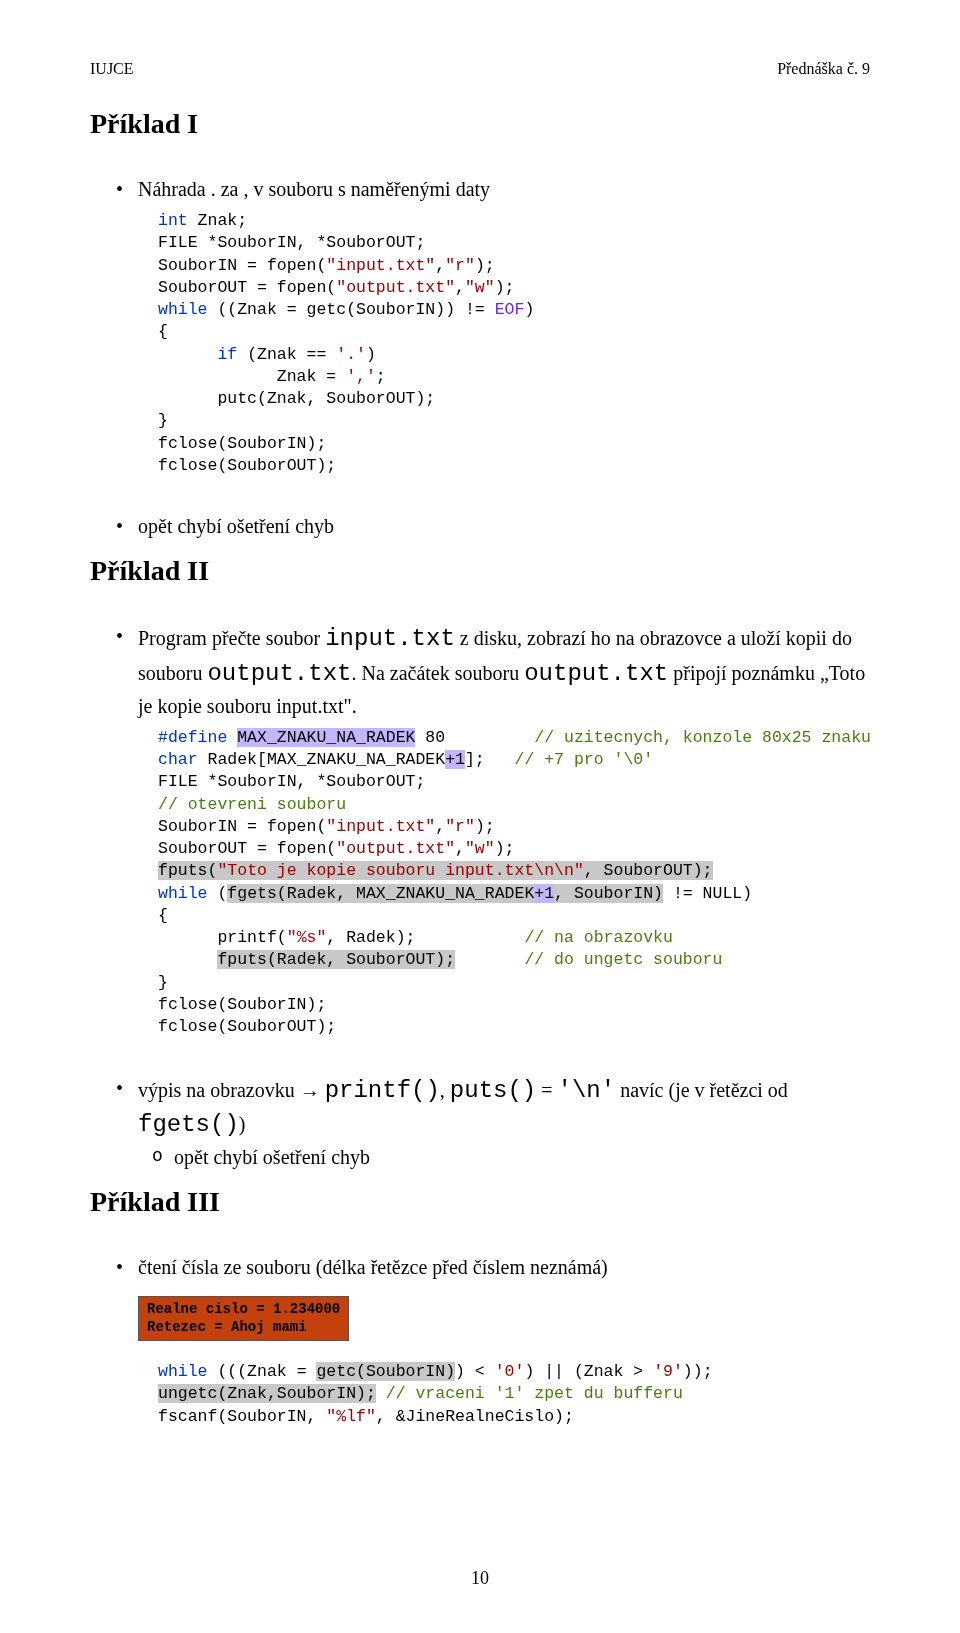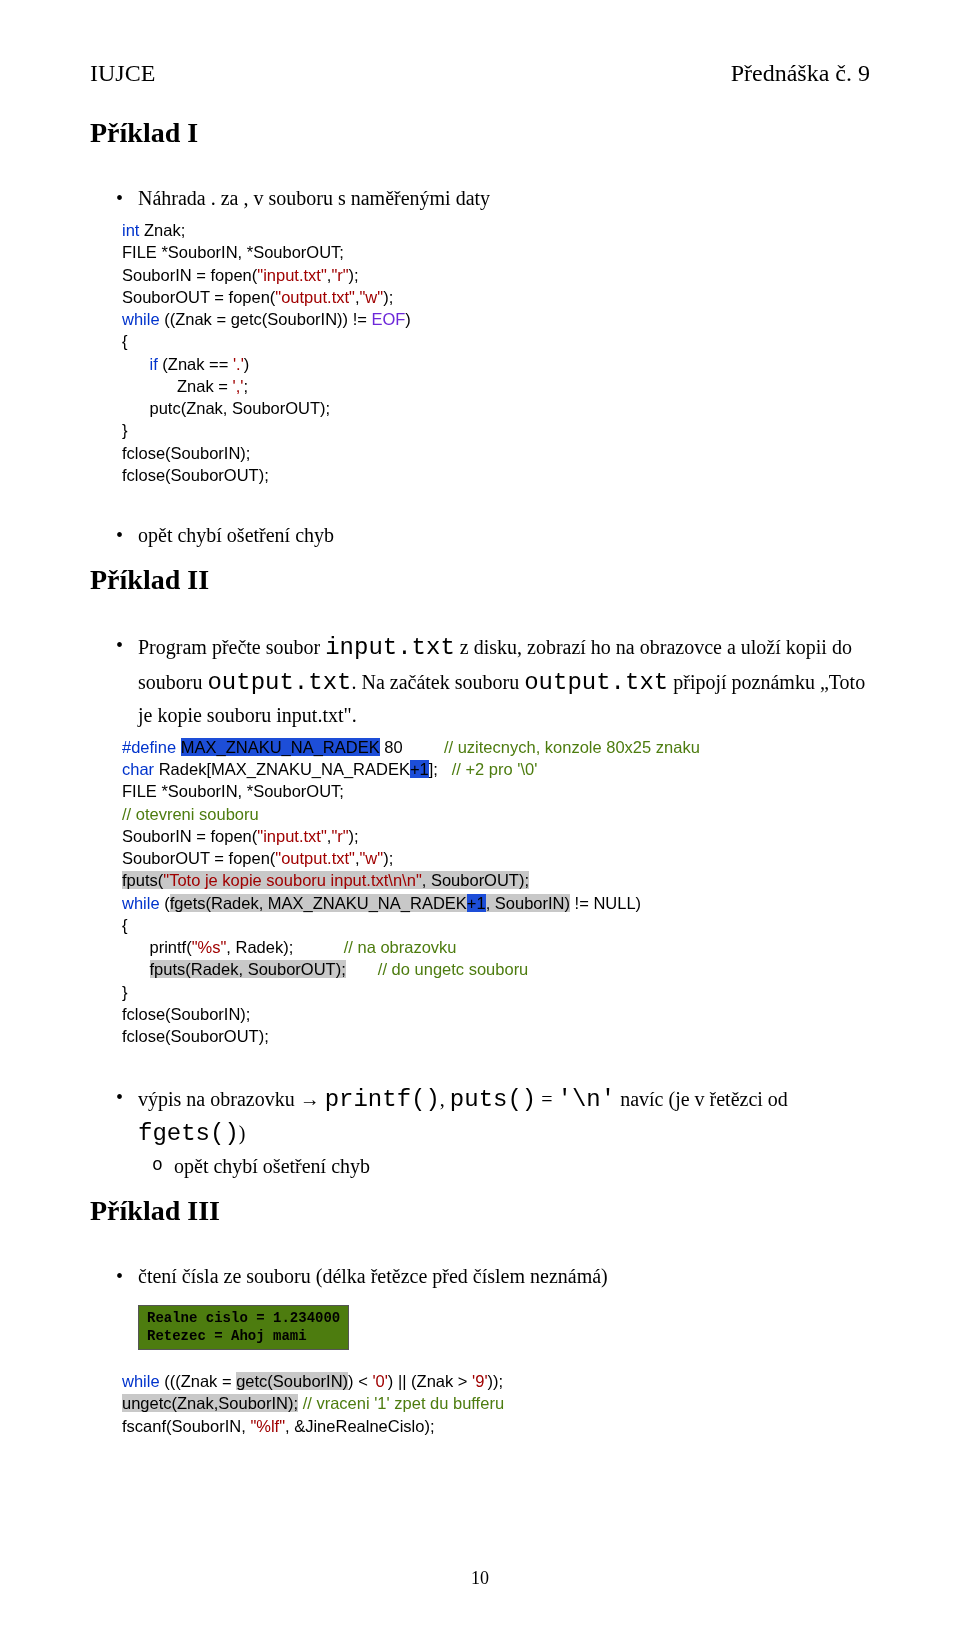--- a/index.html
+++ b/index.html
@@ -8,21 +8,21 @@
       height: 1633px;
       background: #fff;
       font-family: "Times New Roman", Times, serif;
       color: #000;
       padding: 60px 90px 40px 90px;
       position: relative;
     }
     .header {
       display: flex;
       justify-content: space-between;
-      font-size: 24px;
+      font-size: 16px;
       margin-bottom: 30px;
     }
     .section-title {
       font-weight: bold;
       font-size: 28px;
       margin-top: 14px;
       margin-bottom: 10px;
     }
     ul.bulleted {
       list-style: none;
@@ -52,40 +52,40 @@
       line-height: 1.45;
     }
     ul.circled > li::before {
       content: "o";
       position: absolute;
       left: -22px;
       font-size: 18px;
       font-family: "Courier New", monospace;
     }
     .code-block {
-      font-family: Liberation Sans, sans-serif;
+      font-family: Liberation Mono, monospace;
       font-size: 16.5px;
       line-height: 1.35;
       white-space: pre;
-      margin: 6px 0 10px 32px;
+      margin: 6px 0 10px 68px;
     }
     .inline-code {
       font-family: "Courier New", monospace;
       font-size: 24px;
     }
-    .hl-yellow { background: #1d4ed8; }
+    .hl-yellow { background: #c4b5fd; }
     .hl-grey { background: #c8c8c8; }
     .kw-blue { color: #0033cc; }
     .kw-green { color: #4d7c0f; }
     .kw-teal { color: #6d28d9; }
     .str-red { color: #a00000; }
     .screenshot-box {
       display: inline-block;
       border: 1px solid #555;
-      background: #4d7c0f;
+      background: #c2410c;
       padding: 4px 8px;
       margin: 8px 0 14px 48px;
       font-family: "Courier New", monospace;
       font-size: 14px;
       font-weight: bold;
       white-space: pre;
       line-height: 1.25;
     }
     .page-number {
       position: absolute;
@@ -132,21 +132,21 @@
 
 
 <div class="section-title">Příklad II</div>
 <ul class="bulleted">
   <li>
     <span>Program přečte soubor </span><span class="inline-code">input.txt</span><span> z disku, zobrazí ho na obrazovce a uloží kopii do souboru </span><span class="inline-code">output.txt</span><span>. Na začátek souboru </span><span class="inline-code">output.txt</span><span> připojí poznámku „Toto je kopie souboru input.txt".</span>
   </li>
 </ul>
 
 <div class="code-block"><span class="kw-blue">#define</span> <span class="hl-yellow">MAX_ZNAKU_NA_RADEK</span> 80         <span class="kw-green">// uzitecnych, konzole 80x25 znaku</span>
-<span class="kw-blue">char</span> Radek[MAX_ZNAKU_NA_RADEK<span class="hl-yellow">+1</span>];   <span class="kw-green">// +2 pro '\0'</span>
+<span class="kw-blue">char</span> Radek[MAX_ZNAKU_NA_RADEK<span class="hl-yellow">+1</span>];   <span class="kw-green">// +7 pro '\0'</span>
 FILE *SouborIN, *SouborOUT;
 <span class="kw-green">// otevreni souboru</span>
 SouborIN = fopen(<span class="str-red">"input.txt"</span>,<span class="str-red">"r"</span>);
 SouborOUT = fopen(<span class="str-red">"output.txt"</span>,<span class="str-red">"w"</span>);
 <span class="hl-grey">fputs(<span class="str-red">"Toto je kopie souboru input.txt\n\n"</span>, SouborOUT);</span>
 <span class="kw-blue">while</span> (<span class="hl-grey">fgets(Radek, MAX_ZNAKU_NA_RADEK<span class="hl-yellow">+1</span>, SouborIN)</span> != NULL)
 {
       printf(<span class="str-red">"%s"</span>, Radek);           <span class="kw-green">// na obrazovku</span>
       <span class="hl-grey">fputs(Radek, SouborOUT);</span>       <span class="kw-green">// do ungetc souboru</span>
 }

